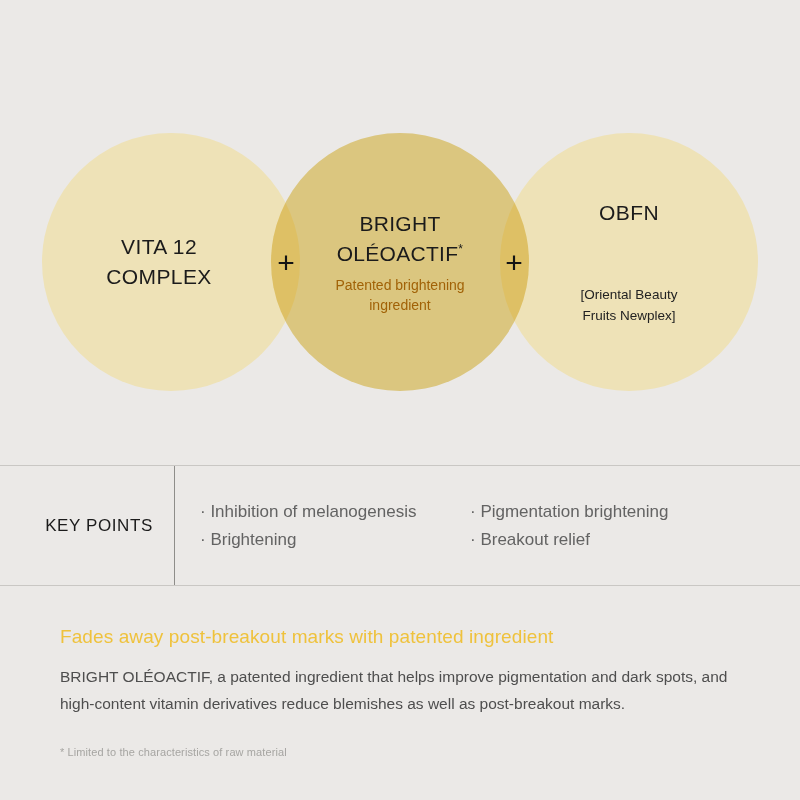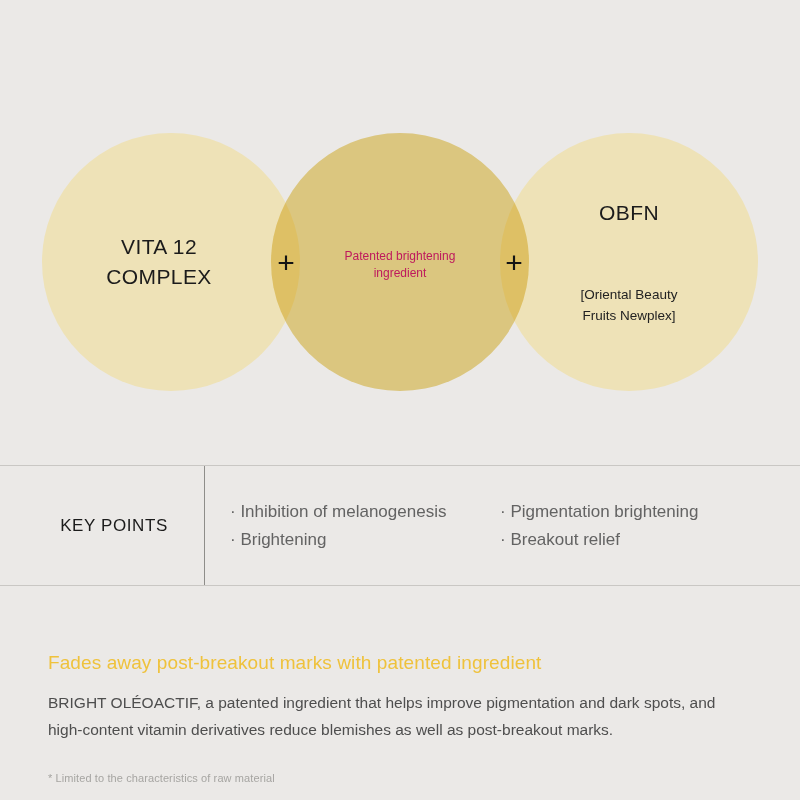--- a/index.html
+++ b/index.html
@@ -65,25 +65,25 @@
     white-space: pre-line;
   }
   .lbl-title-center {
     font-size: 21px;
     line-height: 1.42;
     letter-spacing: 0.3px;
     white-space: pre-line;
     color: #1b1b1b;
   }
   .lbl-sub {
-    font-size: 12px;
+    font-size: 14px;
     line-height: 1.45;
     margin-top: 6px;
     white-space: pre-line;
-    color: #be185d;
+    color: #a16207;
   }
   .lbl-sub-right {
     font-size: 13.5px;
     line-height: 1.5;
     margin-top: 9px;
     white-space: pre-line;
     color: #222;
     text-align: center;
   }
   .sup-star {
@@ -111,21 +111,21 @@
     left: 0;
     top: 465px;
     width: 800px;
     height: 121px;
     border-top: 1px solid #c9c7c4;
     border-bottom: 1px solid #c9c7c4;
     box-sizing: border-box;
     display: flex;
   }
   .kp-left {
-    width: 205px;
+    width: 175px;
     display: flex;
     align-items: center;
     justify-content: center;
     border-right: 1px solid #8e8d8a;
     box-sizing: border-box;
     padding-left: 24px;
   }
   .kp-title {
     font-size: 17px;
     letter-spacing: 0.6px;
@@ -146,23 +146,23 @@
   .kp-item {
     font-size: 17px;
     line-height: 1.62;
     color: #636363;
   }
 
   
   .bottom {
     position: absolute;
     left: 0;
-    top: 612px;
-    width: 800px;
-    padding: 0 48px;
+    top: 586px;
+    width: 800px;
+    padding: 0 60px;
     box-sizing: border-box;
   }
   .headline {
     margin: 0;
     padding-top: 40px;
     font-size: 19px;
     font-weight: 400;
     color: #efc23c;
     letter-spacing: 0.1px;
   }
@@ -190,20 +190,22 @@
   <div class="circle circle-left"></div>
   <div class="circle circle-right"></div>
   <div class="circle circle-center"></div>
 
   <div class="circle-label label-left">
     <div class="lbl-title">VITA 12
 COMPLEX</div>
   </div>
 
   <div class="circle-label label-center">
+    <div class="lbl-title-center"><span>BRIGHT
+OLÉOACTIF</span><span class="sup-star">*</span></div>
     <div class="lbl-sub">Patented brightening
 ingredient</div>
   </div>
 
   <div class="circle-label label-right">
     <div class="lbl-title">OBFN</div>
     <div class="lbl-sub-right">[Oriental Beauty
 Fruits Newplex]</div>
   </div>
 

